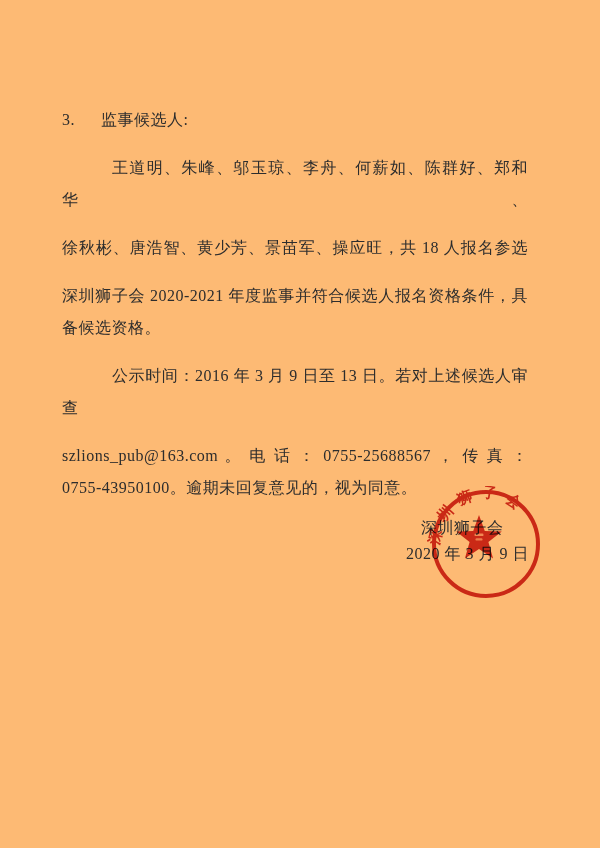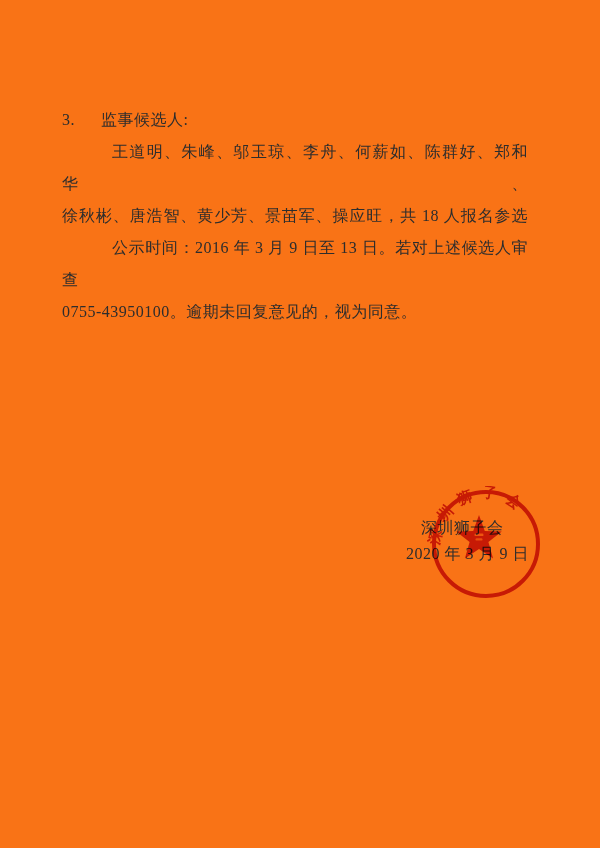--- a/index.html
+++ b/index.html
@@ -6,32 +6,32 @@
   body {
     width: 600px; height: 848px;
     background: #ffffff;
     font-family: "Liberation Serif", "DejaVu Serif", serif;
     color: #2d2d2d;
     position: relative;
     overflow: hidden;
   }
   .page {
     position: absolute; inset: 0;
-    background: #f97316;
+    background: #fdba74;
   }
   .content {
     position: absolute;
     left: 62px; top: 104px;
     width: 466px;
     font-size: 16px;
     line-height: 32px;
     letter-spacing: 0.5px;
   }
   .line { text-align: justify; white-space: nowrap; }
-  .jl { text-align: justify; text-align-last: justify; white-space: normal; }
+  .jl { text-align: justify; text-align-last: justify; white-space: normal; margin-top: 16px; }
   .first { text-indent: 50px; }
   .heading { white-space: nowrap; }
   .h-num { margin-right: 26px; }
   .sign-org {
     position: absolute;
     left: 421px; top: 518px;
     font-size: 16px; letter-spacing: 0.5px;
     color: #2d2d2d;
   }
   .sign-date {
@@ -57,22 +57,25 @@
 
 <div class="page">
 
   <div class="content">
     <div class="line heading">
       <span class="h-num">3.</span><span class="h-title">监事候选人:</span>
     </div>
 
     <div class="line jl first">王道明、朱峰、邬玉琼、李舟、何薪如、陈群好、郑和华、</div>
     <div class="line jl">徐秋彬、唐浩智、黄少芳、景苗军、操应旺，共 18 人报名参选</div>
+    <div class="line jl">深圳狮子会 2020-2021 年度监事并符合候选人报名资格条件，具</div>
+    <div class="line">备候选资格。</div>
 
     <div class="line jl first">公示时间：2016 年 3 月 9 日至 13 日。若对上述候选人审查</div>
+    <div class="line jl">szlions_pub@163.com 。 电 话 ： 0755-25688567 ， 传 真 ：</div>
     <div class="line">0755-43950100。逾期未回复意见的，视为同意。</div>
   </div>
 
   <div class="sign-org">深圳狮子会</div>
   <div class="sign-date">2020 年 3 月 9 日</div>
 
   <svg class="seal" viewBox="0 0 118 118" aria-hidden="true">
 
     <circle cx="59" cy="58" r="52" fill="none" stroke="#c8271d" stroke-width="4"></circle>
 

